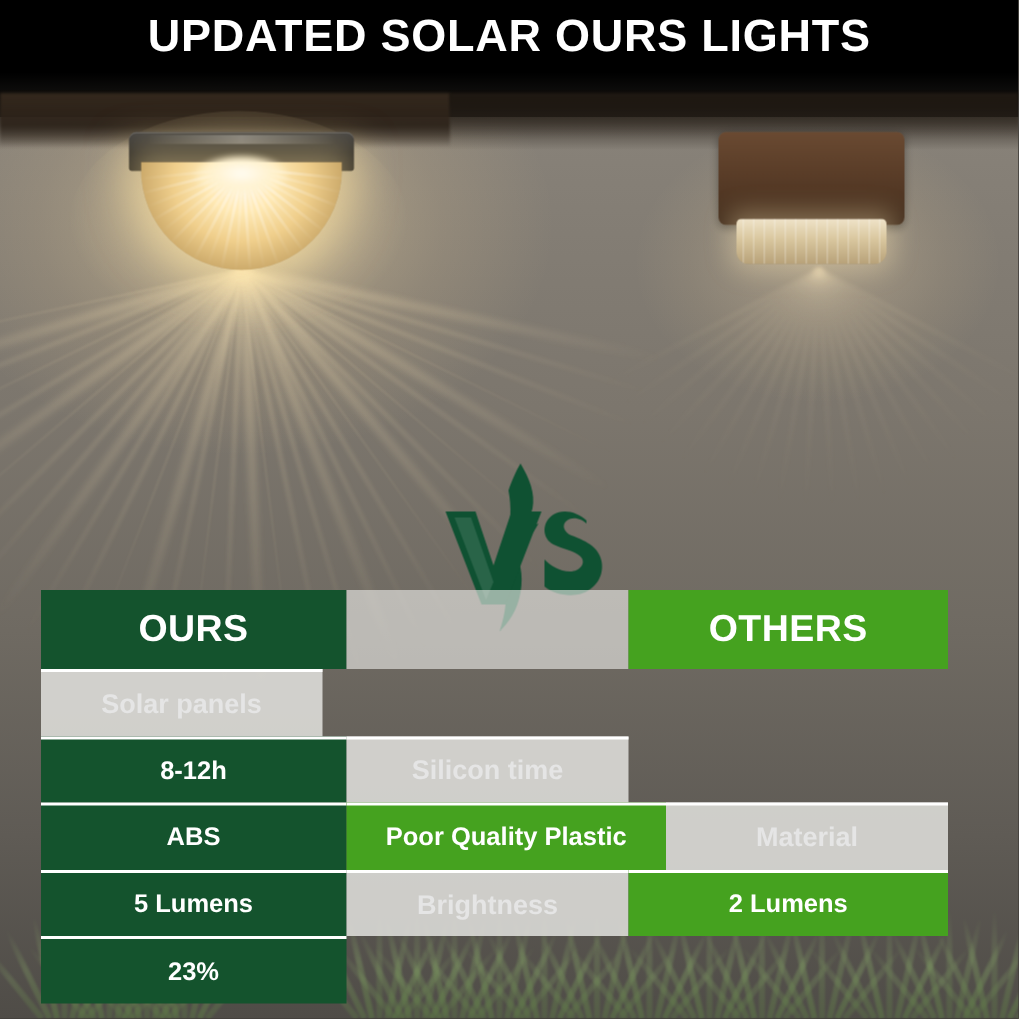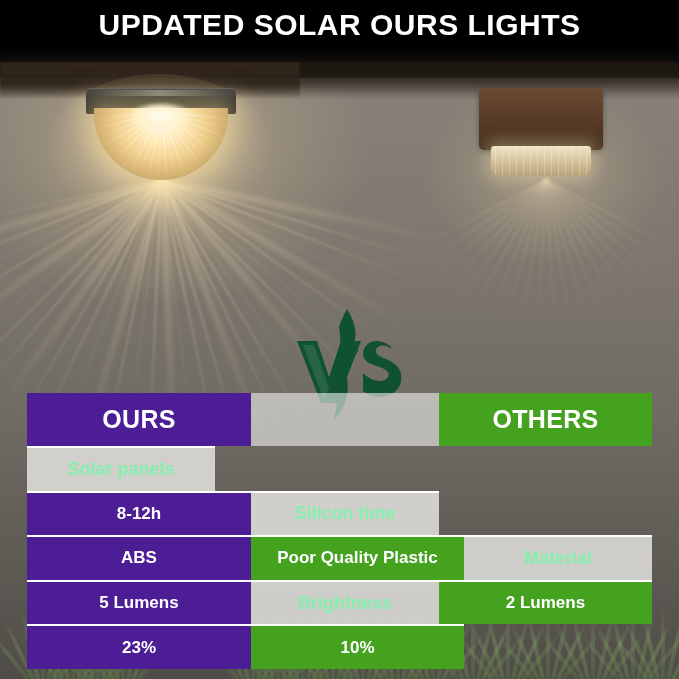--- a/index.html
+++ b/index.html
@@ -135,22 +135,22 @@
     position:absolute;left:27px;top:393px;width:625px;height:276px;
     display:flex;flex-direction:column;
   }
   .row{display:flex;flex:0 0 auto;}
   .row.head{height:53px;}
   .row.body{height:44.6px;}
   .cell{
     display:flex;align-items:center;justify-content:center;
     text-align:center;box-sizing:border-box;
   }
-  .c-left{width:224px;background:#4c1d95;color:#fff;}
-  .c-mid{width:188px;background:rgba(232,232,228,.82);color:#86efac;}
+  .c-left{width:204px;background:#14532d;color:#fff;}
+  .c-mid{width:188px;background:rgba(232,232,228,.82);color:#e5e5e5;}
   .c-right{width:213px;background:#45a21f;color:#fff;}
 
   .row.head .c-left,.row.head .c-right{
     font-size:25px;font-weight:bold;letter-spacing:.3px;
   }
   .row.head .c-mid{background:rgba(236,236,232,.62);}
 
   .row.body .c-left,.row.body .c-right{font-size:17px;font-weight:bold;}
   .row.body .c-mid{font-size:18px;font-weight:bold;}
   .row.body .c-left{border-top:2px solid #fff;}
@@ -444,17 +444,16 @@
     </div>
 
     <div class="row body">
       <div class="cell c-left">5 Lumens</div>
       <div class="cell c-mid">Brightness</div>
       <div class="cell c-right">2 Lumens</div>
     </div>
 
     <div class="row body">
       <div class="cell c-left">23%</div>
-      <div class="cell c-right">10%</div>
     </div>
 
   </div>
 </div>
 
 </body></html>

